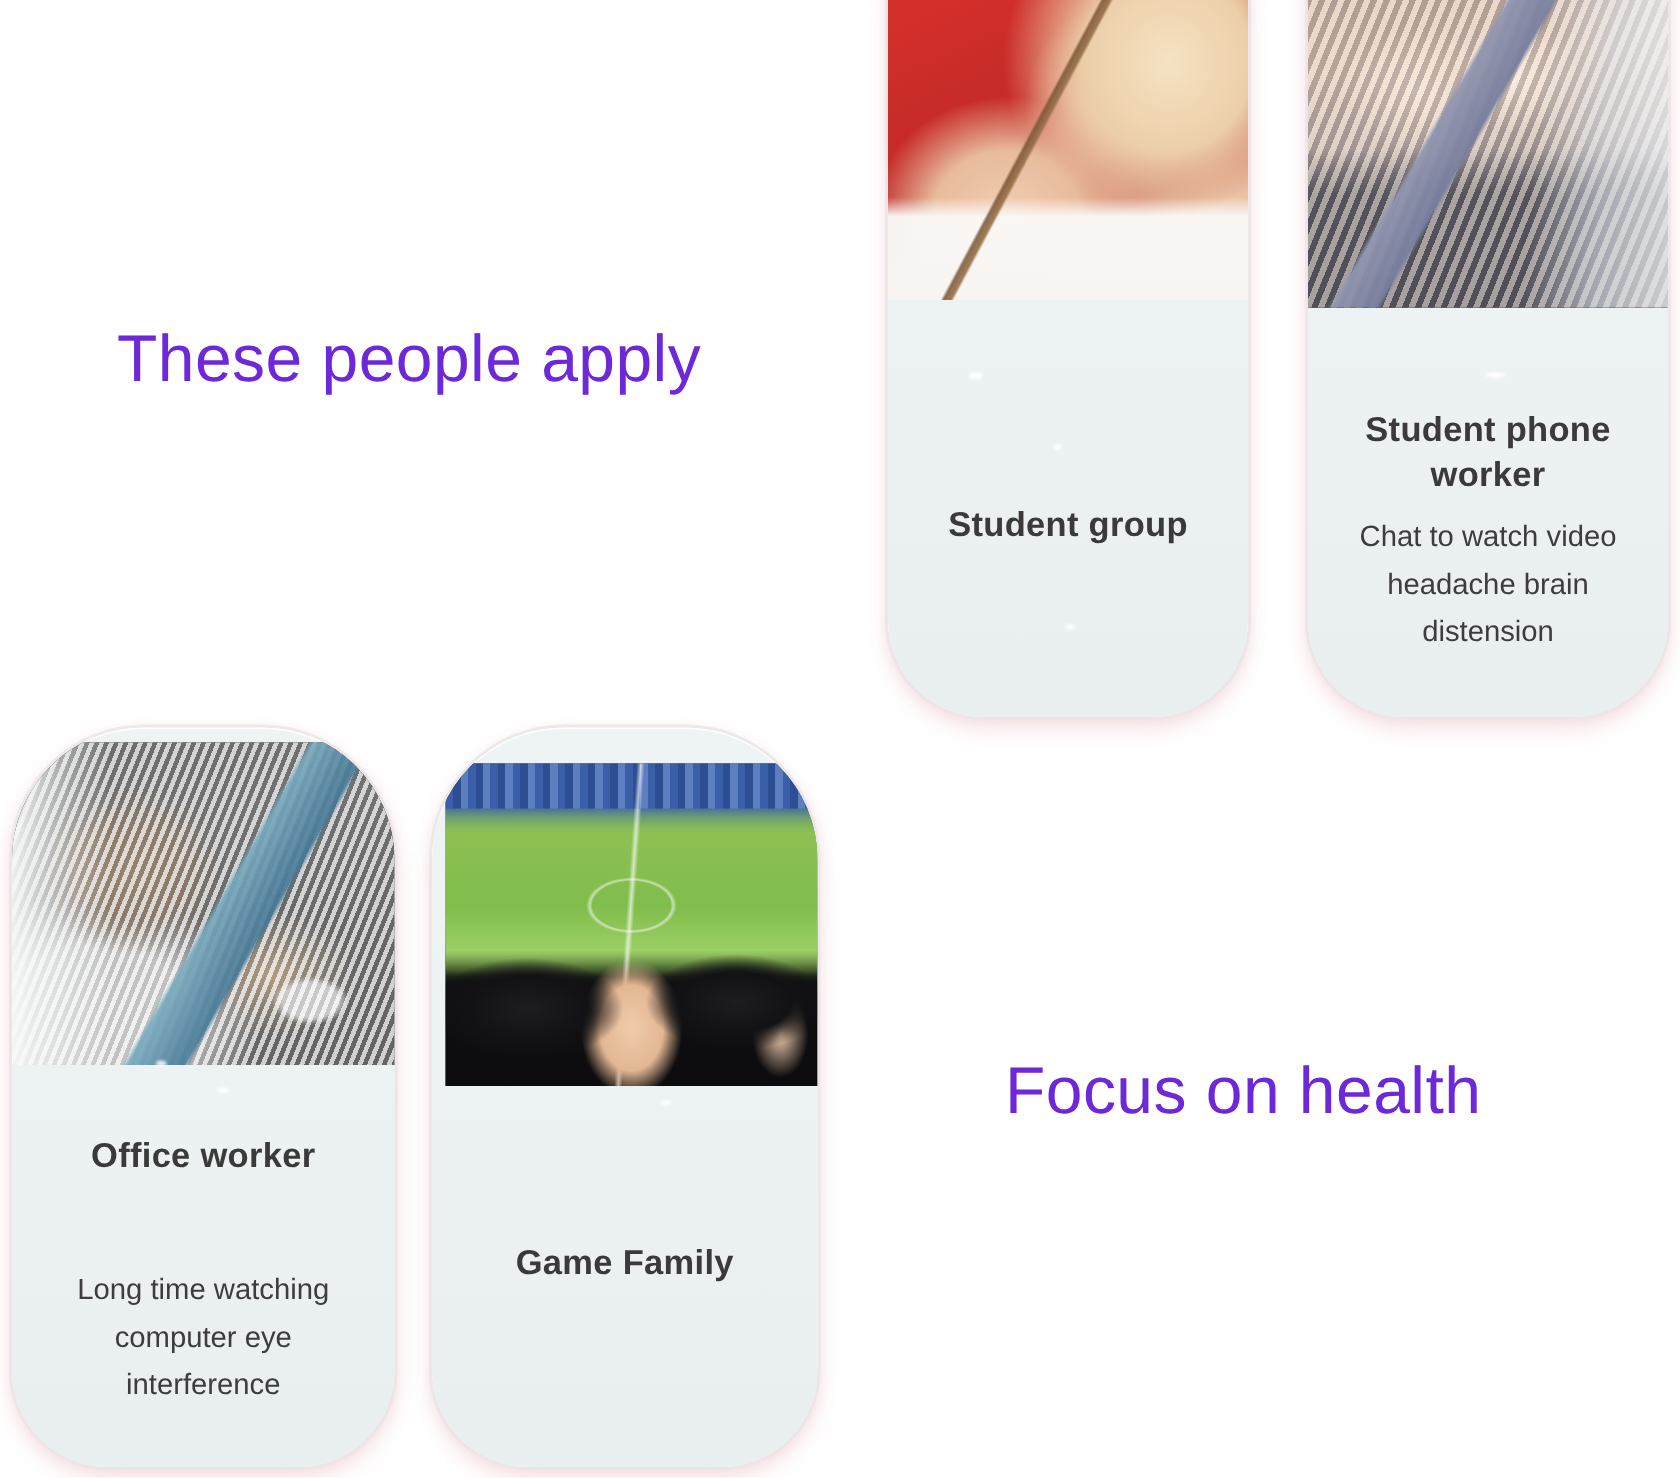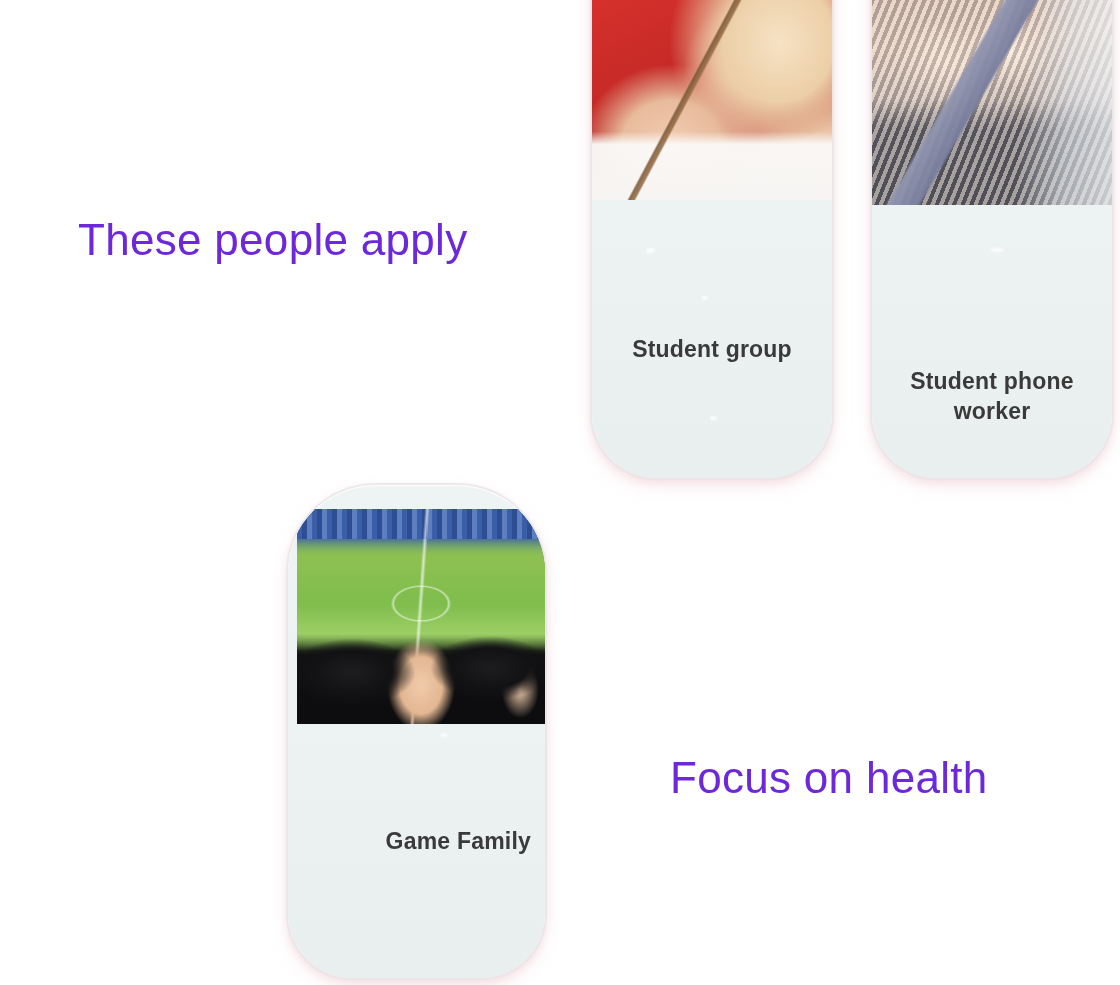--- a/index.html
+++ b/index.html
@@ -28,21 +28,21 @@
     position: absolute;
     color: #6d28d9;
     font-family: "Liberation Sans", sans-serif;
     font-weight: 400;
     font-size: 44px;
     letter-spacing: 0.3px;
     white-space: nowrap;
     line-height: 1;
   }
   #headline-apply { left: 78px;  top: 218px; }
-  #headline-health { left: 670px; top: 756px; }
+  #headline-health { left: 670px; top: 706px; }
 
   
   .card {
     position: absolute;
     box-sizing: border-box;
     border-radius: 88px 88px 64px 64px;
     background:
       linear-gradient(180deg, #eef3f3 0%, #edf2f2 45%, #e9eeef 100%);
     box-shadow:
       0 0 0 2px rgba(232,228,231,0.75),
@@ -128,21 +128,21 @@
     left: 8px; top: 485px; width: 255px; height: 493px;
   }
   #card-office .card-photo { height: 215px; top: 10px; left: 0; right: 0; }
   #card-office .card-body  { bottom: 38px; }
   #card-office .card-title { margin-bottom: 60px; }
 
   #card-game {
     left: 288px; top: 485px; width: 257px; height: 493px;
   }
   #card-game .card-photo { height: 215px; top: 24px; left: 9px; right: 0; }
-  #card-game .card-body  { bottom: 60px; text-align: right; }
+  #card-game .card-body  { bottom: 60px; }
   #card-game .card-title { margin-bottom: 62px; }
 
   
 
   
   #photo-student {
     background-image:
       
       linear-gradient(118deg, rgba(0,0,0,0) 42%, rgba(120,84,52,0.85) 42.6%, rgba(150,110,70,0.9) 44%, rgba(0,0,0,0) 44.6%),
       
@@ -251,23 +251,41 @@
   </div>
 
   <div class="card" id="card-mobile">
     <div class="card-photo" id="photo-mobile"></div>
     <div class="speckle" style="left:118px; top:262px; width:14px; height:4px;"></div>
     <div class="card-body">
       <p class="card-title">
         <span>Student phone</span><br>
         <span>worker</span>
       </p>
-    </div>
-  </div>
-
+      <p class="card-desc">
+        <span>Chat to watch video</span><br>
+        <span>headache brain</span><br>
+        <span>distension</span>
+      </p>
+    </div>
+  </div>
+
+  <div class="card" id="card-office">
+    <div class="card-photo" id="photo-office"></div>
+    <div class="speckle" style="left:136px; top:240px; width:9px; height:4px;"></div>
+    <div class="speckle" style="left:96px; top:222px; width:7px; height:4px;"></div>
+    <div class="card-body">
+      <p class="card-title">Office worker</p>
+      <p class="card-desc">
+        <span>Long time watching</span><br>
+        <span>computer eye</span><br>
+        <span>interference</span>
+      </p>
+    </div>
+  </div>
 
   <div class="card" id="card-game">
     <div class="card-photo" id="photo-game"></div>
     <div class="speckle" style="left:152px; top:248px; width:8px; height:4px;"></div>
     <div class="card-body">
       <p class="card-title">Game Family</p>
     </div>
   </div>
 
   <div class="headline" id="headline-health">Focus on health</div>

